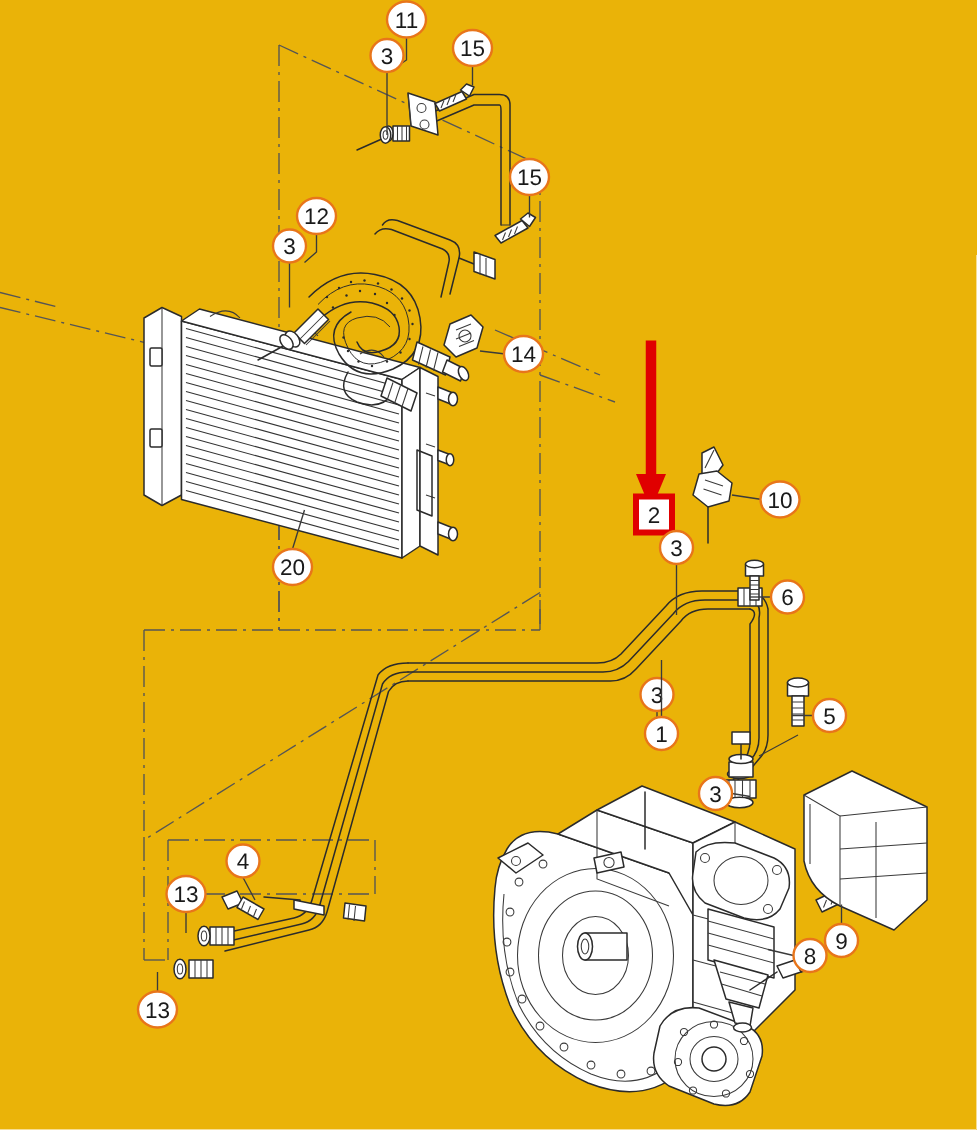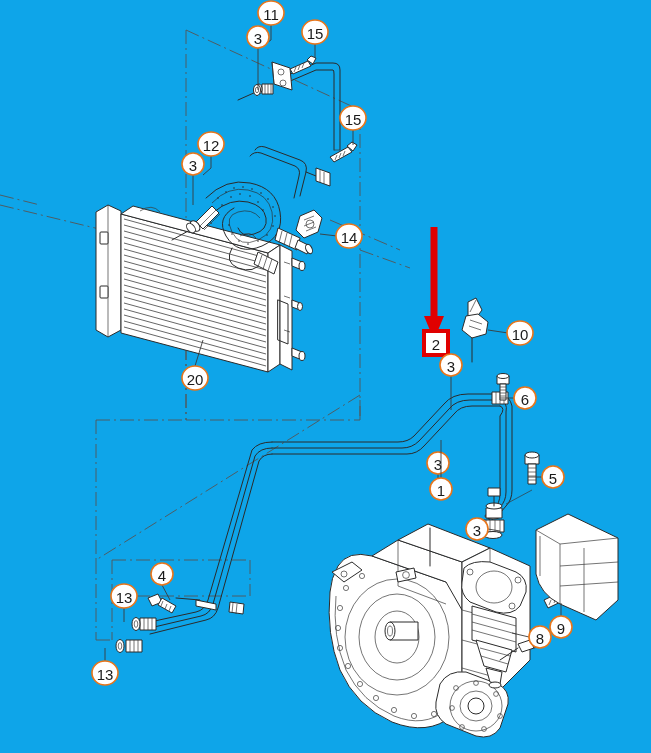--- a/index.html
+++ b/index.html
@@ -7,21 +7,21 @@
     padding: 0;
     background: #ffffff;
   }
   body {
     font-family: "Liberation Sans", sans-serif;
   }
   #diagram-root {
     position: relative;
     width: 651px;
     height: 753px;
-    background: #0ea5e9;
+    background: #eab308;
     overflow: hidden;
   }
   #diagram-svg {
     position: absolute;
     left: 0;
     top: 0;
     width: 651px;
     height: 753px;
   }
   .callout-circle {

